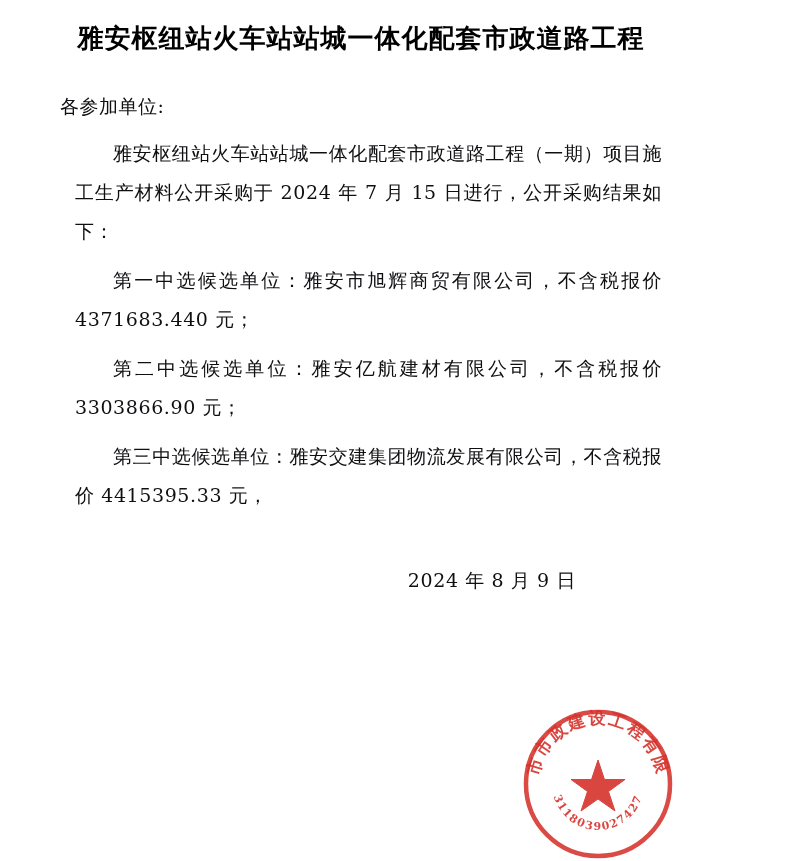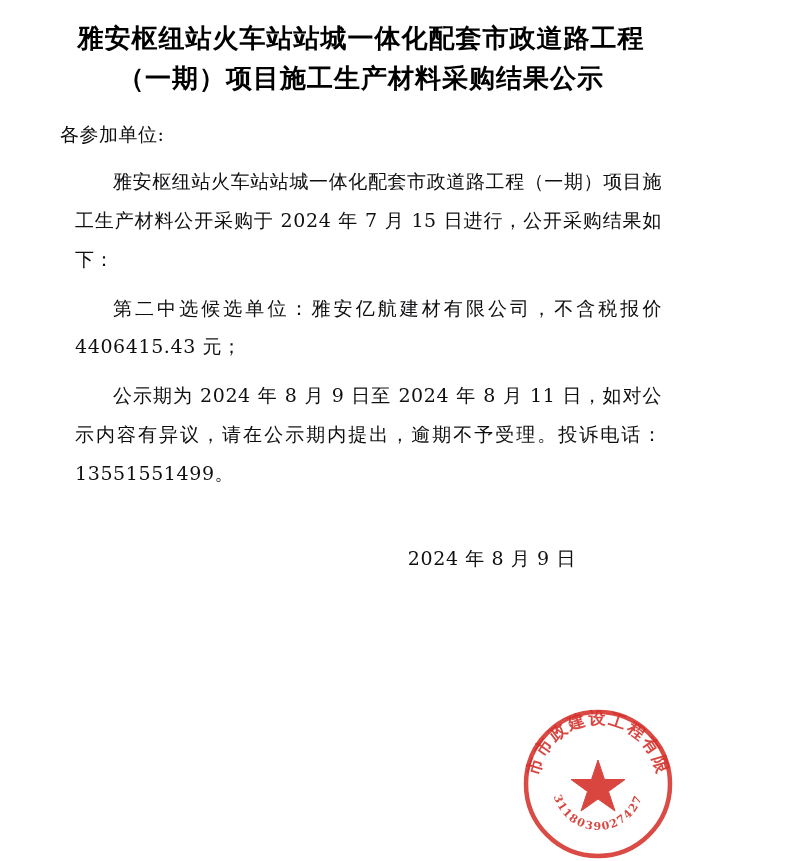--- a/index.html
+++ b/index.html
@@ -29,21 +29,21 @@
     letter-spacing: 1px;
     line-height: 1.55;
     margin: 10px 0 0 0;
     color: #000;
   }
   .doc-title .line {
     display: block;
     white-space: nowrap;
   }
   .salutation {
-    margin-top: 17px;
+    margin-top: 30px;
     font-size: 19px;
     line-height: 1.9;
     letter-spacing: 0.5px;
   }
   p.body-para {
     font-size: 19px;
     line-height: 2.05;
     letter-spacing: 0.6px;
     margin: 10px 0 0 15px;
     text-indent: 2em;
@@ -78,33 +78,33 @@
     font-weight: bold;
   }
 </style>
 </head>
 <body>
 
 <div class="page">
 
   <div class="doc-title">
     <span class="line">雅安枢纽站火车站站城一体化配套市政道路工程</span>
-    <span class="line">（一期）项目施工生产材料采购结果公示</span>
   </div>
 
   <div class="salutation">各参加单位:</div>
 
   <p class="body-para">雅安枢纽站火车站站城一体化配套市政道路工程（一期）项目施工生产材料公开采购于 2024 年 7 月 15 日进行，公开采购结果如下：</p>
 
 
+  <p class="body-para">第一中选候选单位：雅安市旭辉商贸有限公司，不含税报价 4371683.440 元；</p>
 
-  <p class="body-para">第二中选候选单位：雅安亿航建材有限公司，不含税报价 4406415.43 元；</p>
+  <p class="body-para">第二中选候选单位：雅安亿航建材有限公司，不含税报价 3303866.90 元；</p>
 
+  <p class="body-para">第三中选候选单位：雅安交建集团物流发展有限公司，不含税报价 4415395.33 元，</p>
 
-  <p class="body-para">公示期为 2024 年 8 月 9 日至 2024 年 8 月 11 日，如对公示内容有异议，请在公示期内提出，逾期不予受理。投诉电话：13551551499。</p>
 
   <div class="signature">
     <div>2024 年 8 月 9 日</div>
   </div>
 
   <div class="seal">
     <svg width="156" height="156" viewBox="0 0 156 156" xmlns="http://www.w3.org/2000/svg">
       <defs>
         <path id="sealTopArc" d="M 18,78 A 60,60 0 0 1 138,78"></path>
         <path id="sealBottomArc" d="M 32,78 A 46,46 0 0 0 124,78"></path>

